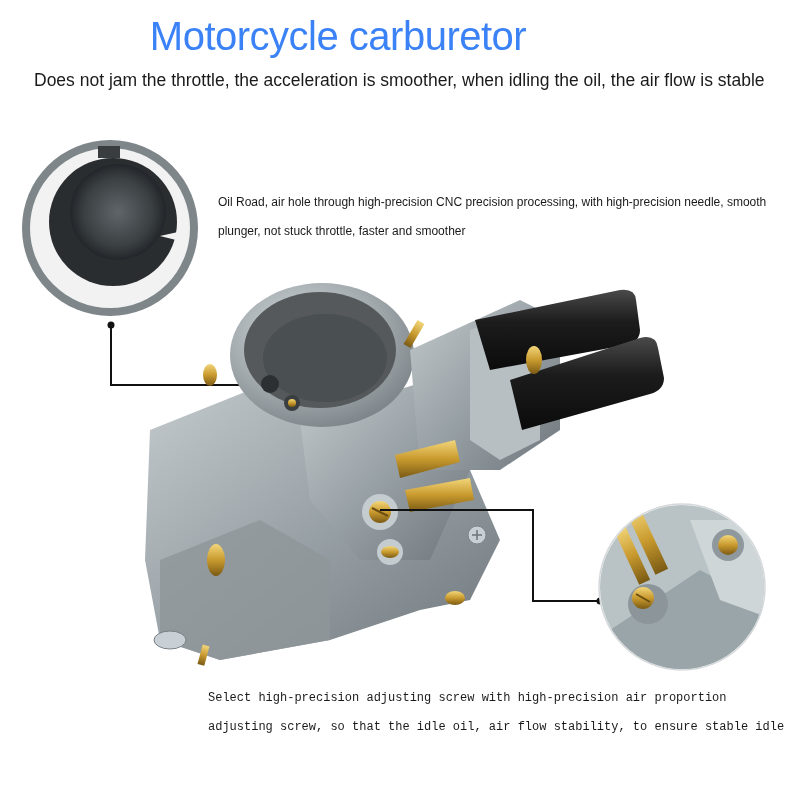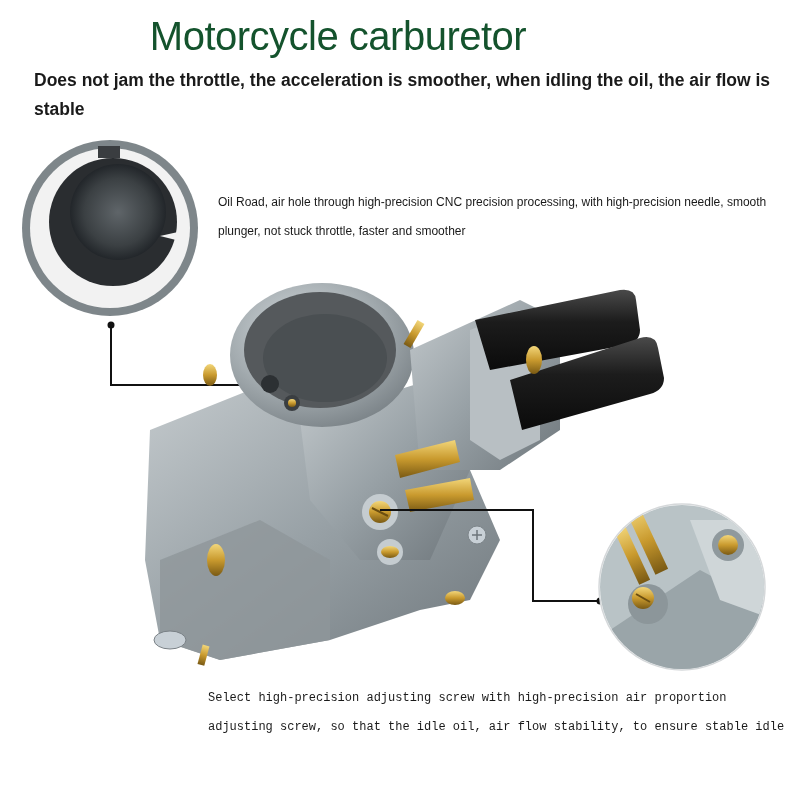--- a/index.html
+++ b/index.html
@@ -1,21 +1,21 @@
 <!DOCTYPE html>
 <html><head>
 <meta charset="utf-8">
 <style>
   html, body { margin:0; padding:0; background:#ffffff; }
   body { width:800px; height:800px; position:relative; overflow:hidden;
          font-family:"Liberation Sans", "DejaVu Sans", sans-serif; color:#111; }
   .title { position:absolute; left:0; width:676px; top:14px; text-align:center;
-           font-size:40px; font-weight:400; letter-spacing:-0.5px; color:#14532d; }
+           font-size:40px; font-weight:400; letter-spacing:-0.5px; color:#3b82f6; }
   .subtitle { position:absolute; left:34px; top:66px; width:750px; font-size:17.5px;
-              line-height:29px; color:#1a1a1a;font-weight:bold; }
+              line-height:29px; color:#1a1a1a; }
   .callout { position:absolute; font-size:12px; line-height:29px; color:#1a1a1a; }
   .callout-top { left:218px; top:188px; width:570px; }
   .callout-bottom { left:208px; top:684px; width:585px;font-family:Liberation Mono, monospace; }
   svg.art { position:absolute; left:0; top:0; }
 </style>
 </head>
 <body>
 
 <div class="title">Motorcycle carburetor</div>
 <div class="subtitle">Does not jam the throttle, the acceleration is smoother, when idling the oil, the air flow is stable</div>

